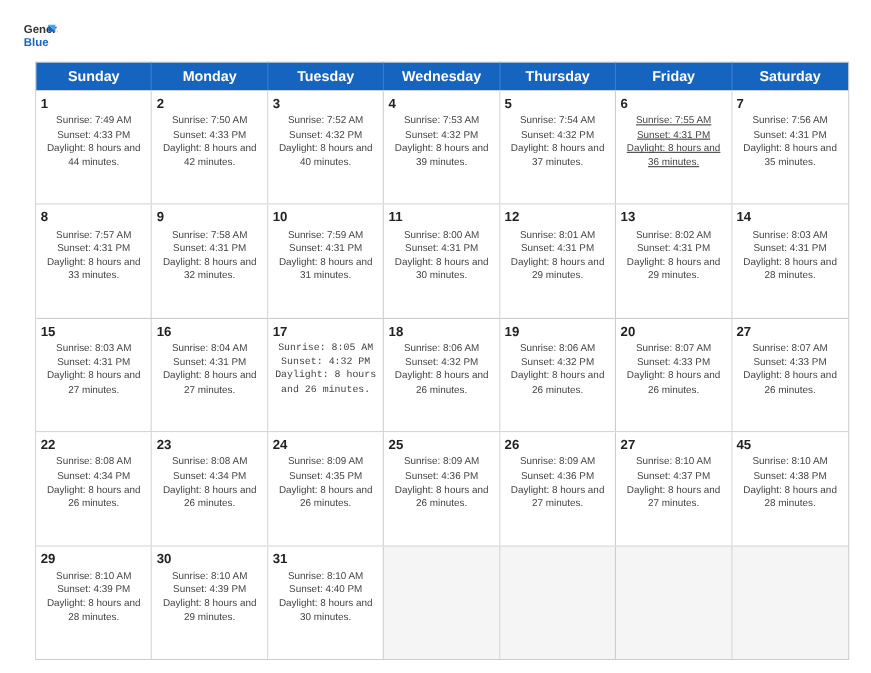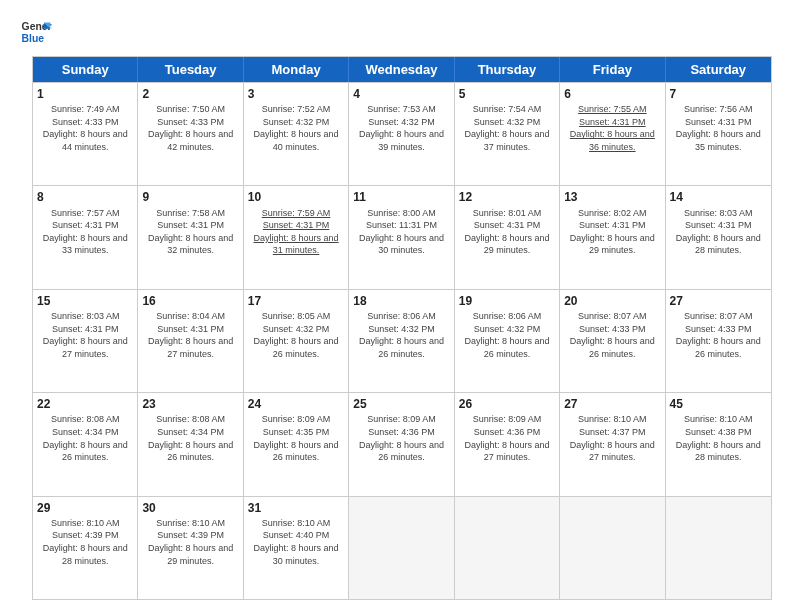--- a/index.html
+++ b/index.html
@@ -118,22 +118,22 @@
     </div>
     <div class="title-block">
       <div class="main-title"></div>
       <div class="subtitle"></div>
     </div>
   </div>
 
   <div class="calendar">
     <div class="cal-header-row">
     <div class="cal-header-cell">Sunday</div>
+        <div class="cal-header-cell">Monday</div>
         <div class="cal-header-cell">Tuesday</div>
-        <div class="cal-header-cell">Monday</div>
         <div class="cal-header-cell">Wednesday</div>
         <div class="cal-header-cell">Thursday</div>
         <div class="cal-header-cell">Friday</div>
         <div class="cal-header-cell">Saturday</div>
       </div>
     <div class="cal-body">
     <div class="cal-week">
           <div class="cal-cell">
             <span class="day-num">1</span>
             <div class="cell-text" style="white-space: pre-line;">Sunrise: 7:49 AM
@@ -185,28 +185,28 @@
 Daylight: 8 hours and 33 minutes.</div>
           </div>
           <div class="cal-cell">
             <span class="day-num">9</span>
             <div class="cell-text" style="white-space: pre-line;">Sunrise: 7:58 AM
 Sunset: 4:31 PM
 Daylight: 8 hours and 32 minutes.</div>
           </div>
           <div class="cal-cell">
             <span class="day-num">10</span>
-            <div class="cell-text" style="white-space: pre-line; text-decoration: underline;">Sunrise: 7:59 AM
+            <div class="cell-text" style="white-space: pre-line;">Sunrise: 7:59 AM
 Sunset: 4:31 PM
 Daylight: 8 hours and 31 minutes.</div>
           </div>
           <div class="cal-cell">
             <span class="day-num">11</span>
             <div class="cell-text" style="white-space: pre-line;">Sunrise: 8:00 AM
-Sunset: 11:31 PM
+Sunset: 4:31 PM
 Daylight: 8 hours and 30 minutes.</div>
           </div>
           <div class="cal-cell">
             <span class="day-num">12</span>
             <div class="cell-text" style="white-space: pre-line;">Sunrise: 8:01 AM
 Sunset: 4:31 PM
 Daylight: 8 hours and 29 minutes.</div>
           </div>
           <div class="cal-cell">
             <span class="day-num">13</span>
@@ -229,21 +229,21 @@
 Daylight: 8 hours and 27 minutes.</div>
           </div>
           <div class="cal-cell">
             <span class="day-num">16</span>
             <div class="cell-text" style="white-space: pre-line;">Sunrise: 8:04 AM
 Sunset: 4:31 PM
 Daylight: 8 hours and 27 minutes.</div>
           </div>
           <div class="cal-cell">
             <span class="day-num">17</span>
-            <div class="cell-text" style="white-space: pre-line;">Sunrise: 8:05 AM
+            <div class="cell-text" style="white-space: pre-line; font-family: Liberation Mono, monospace;">Sunrise: 8:05 AM
 Sunset: 4:32 PM
 Daylight: 8 hours and 26 minutes.</div>
           </div>
           <div class="cal-cell">
             <span class="day-num">18</span>
             <div class="cell-text" style="white-space: pre-line;">Sunrise: 8:06 AM
 Sunset: 4:32 PM
 Daylight: 8 hours and 26 minutes.</div>
           </div>
           <div class="cal-cell">

